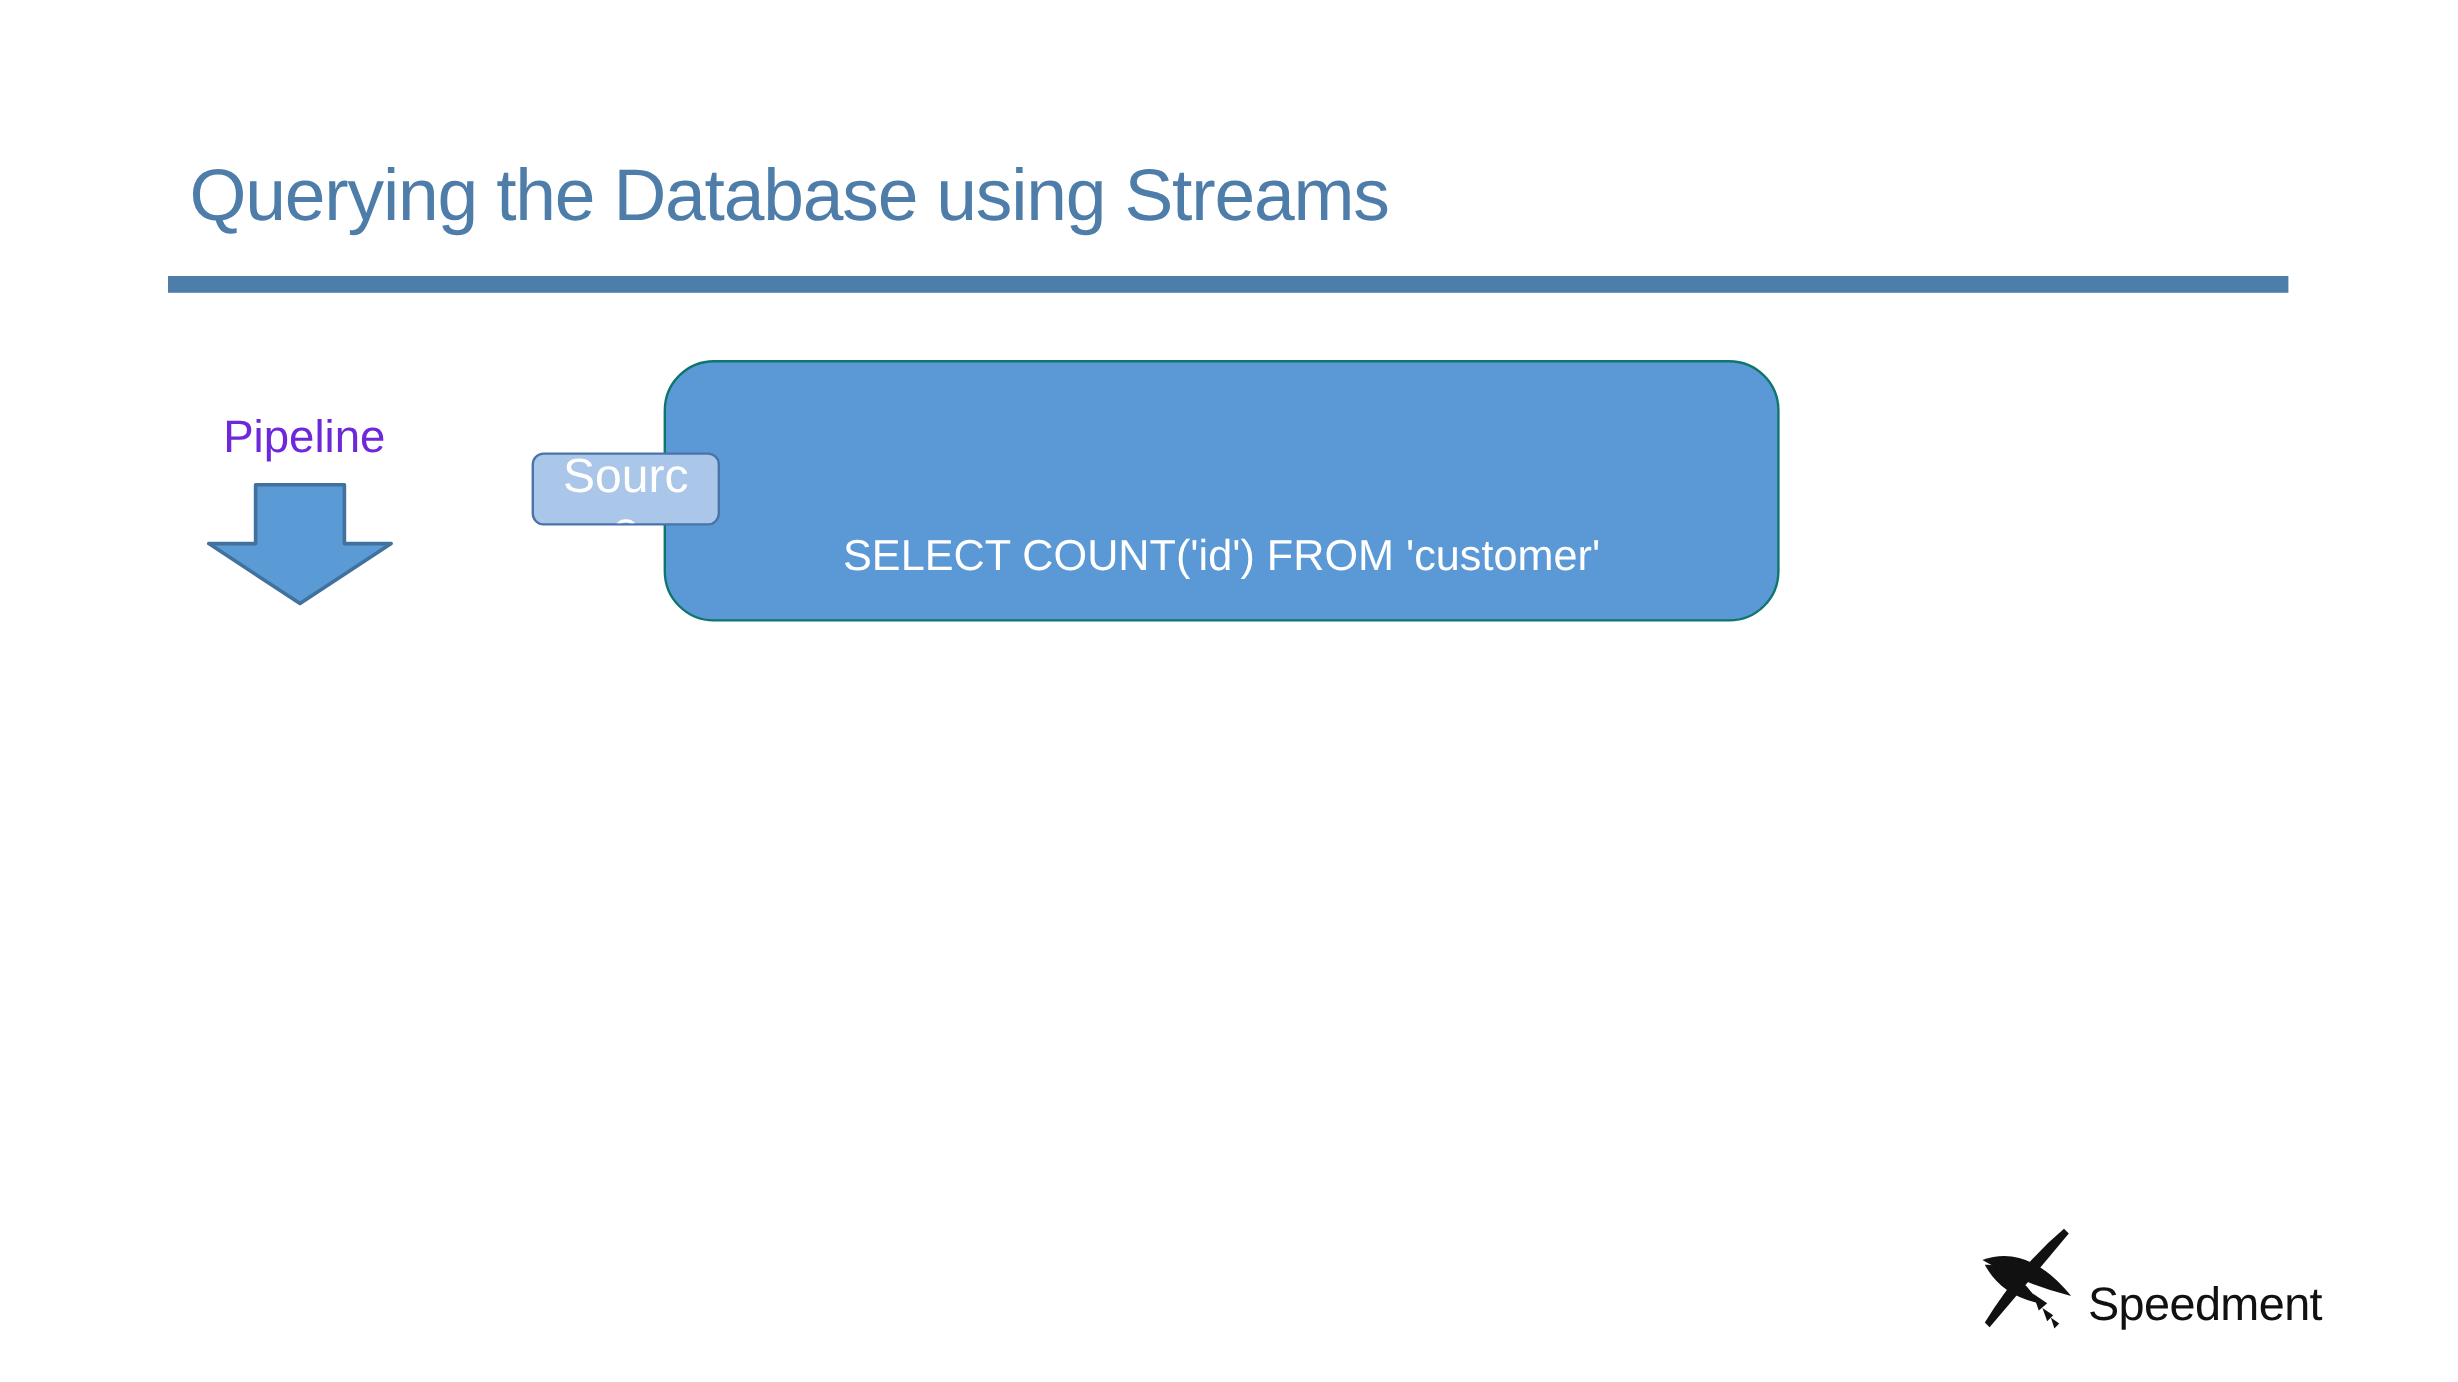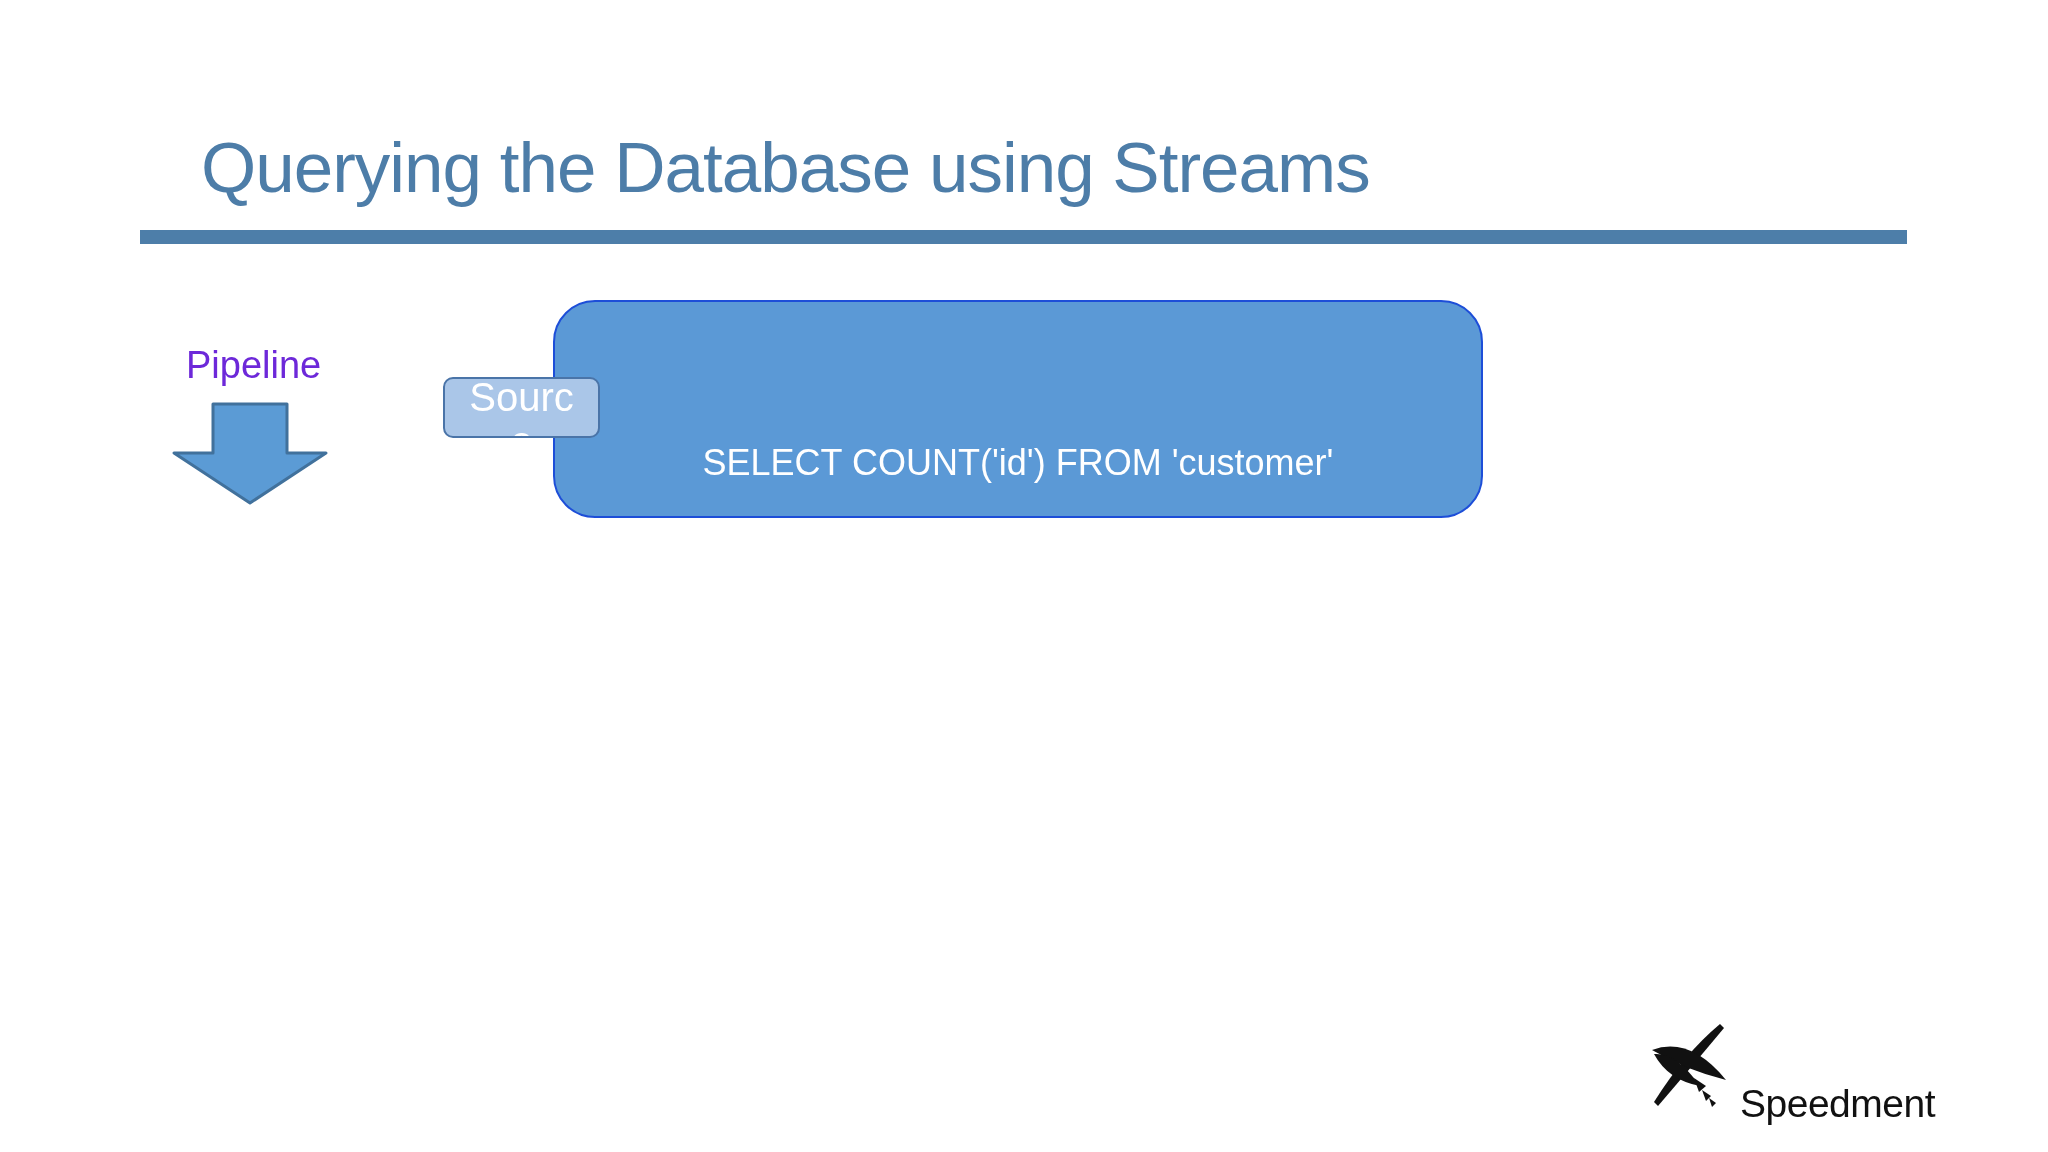--- a/index.html
+++ b/index.html
@@ -14,26 +14,25 @@
     background: #ffffff;
     overflow: hidden;
     font-family: "Liberation Sans", sans-serif;
   }
 
   
   .slide-title {
     position: absolute;
     left: 158px;
     top: 127px;
-    font-size: 71px;
+    font-size: 61px;
     line-height: 1.15;
     color: #4d7da8;
     white-space: nowrap;
     letter-spacing: -1px;
-    margin-left: 43px;
   }
   .title-rule {
     position: absolute;
     left: 140px;
     top: 230px;
     width: 1767px;
     height: 14px;
     background: #4d7ea9;
   }
 
@@ -55,21 +54,21 @@
   }
 
   
   .sql-box {
     position: absolute;
     left: 553px;
     top: 300px;
     width: 930px;
     height: 218px;
     background: #5b99d6;
-    border: 2px solid #1d4ed8;
+    border: 2px solid #0f766e;
     border-radius: 42px;
     box-sizing: border-box;
   }
   .sql-text {
     position: absolute;
     left: 0;
     right: 0;
     top: 46px;
     text-align: center;
     font-size: 36px;
@@ -114,21 +113,21 @@
   .logo-mark {
     position: absolute;
     left: 0;
     top: 0;
     width: 80px;
     height: 88px;
   }
   .logo-text {
     position: absolute;
     left: 90px;
-    top: 60px;
+    top: 44px;
     font-size: 39px;
     color: #111111;
     letter-spacing: -0.5px;
     white-space: nowrap;
   }
 </style>
 </head>
 <body>
 
 <div class="slide">

